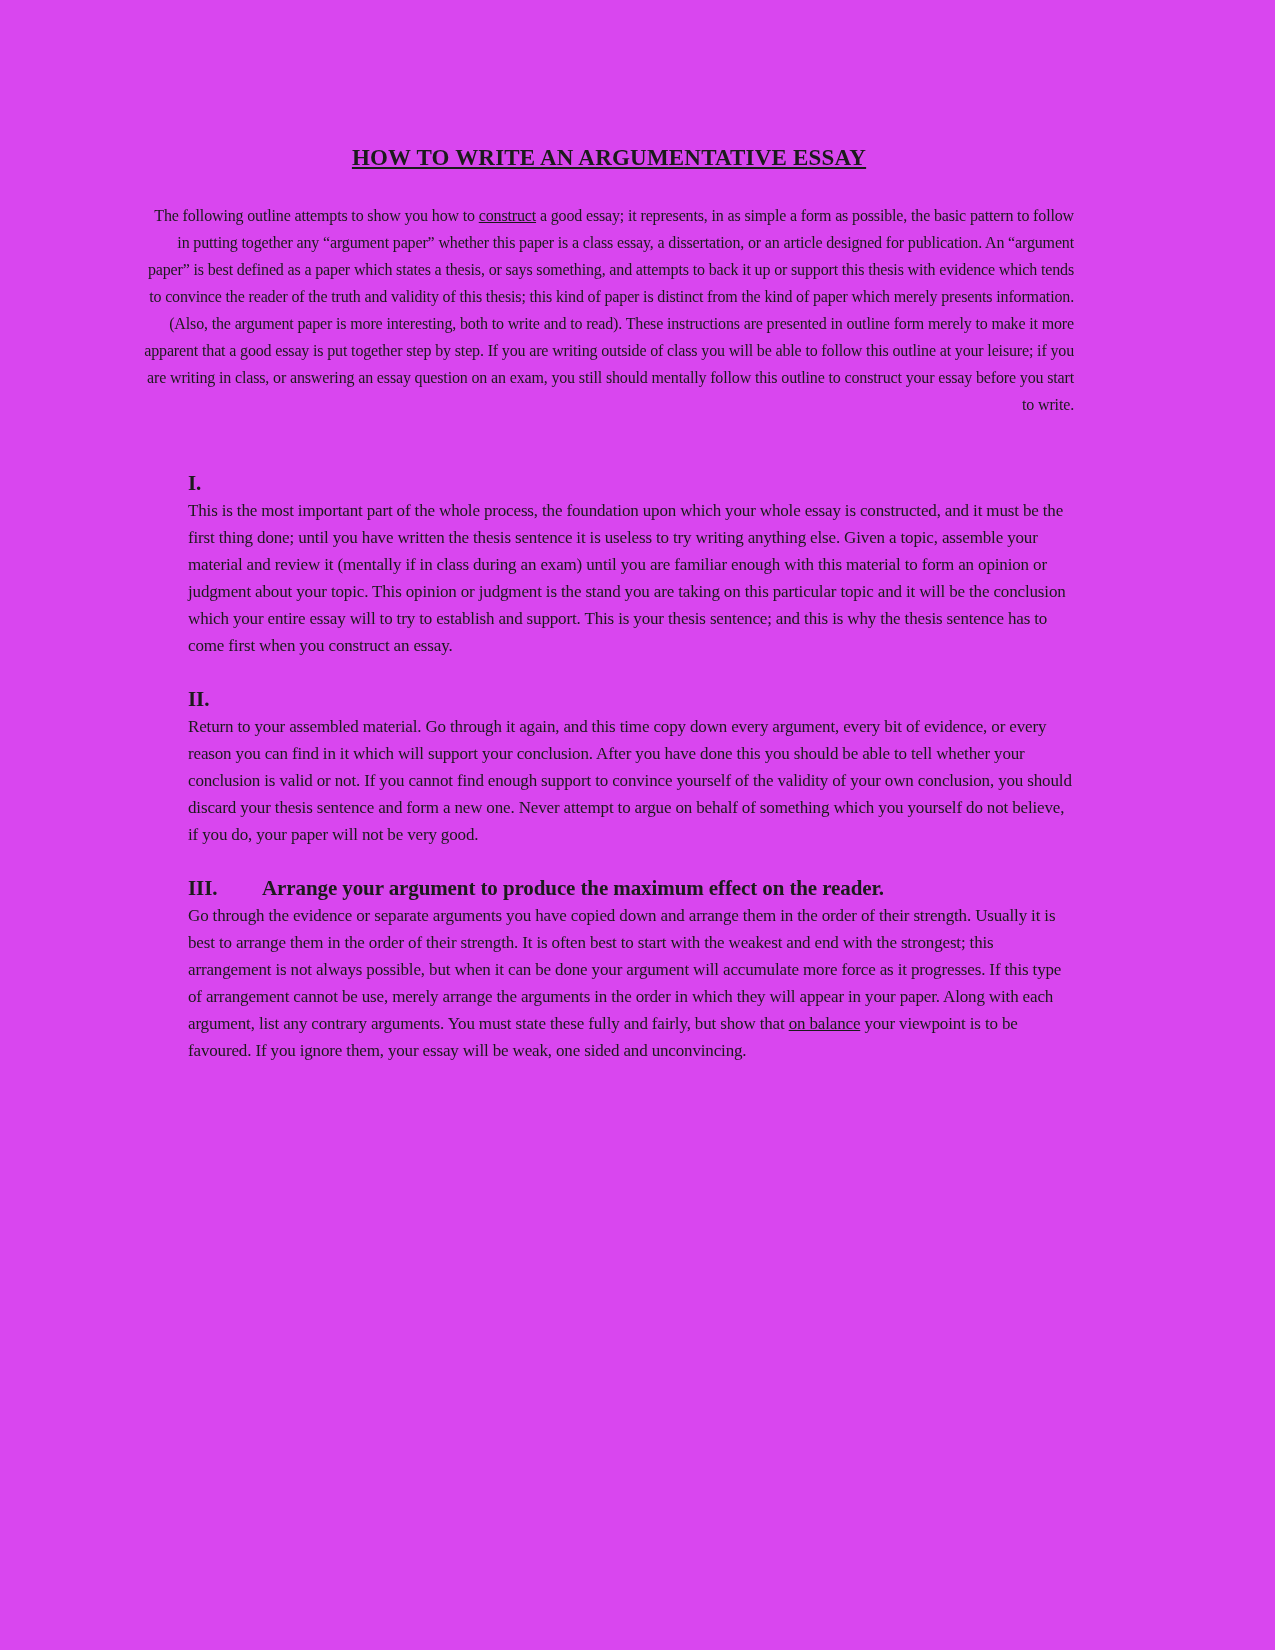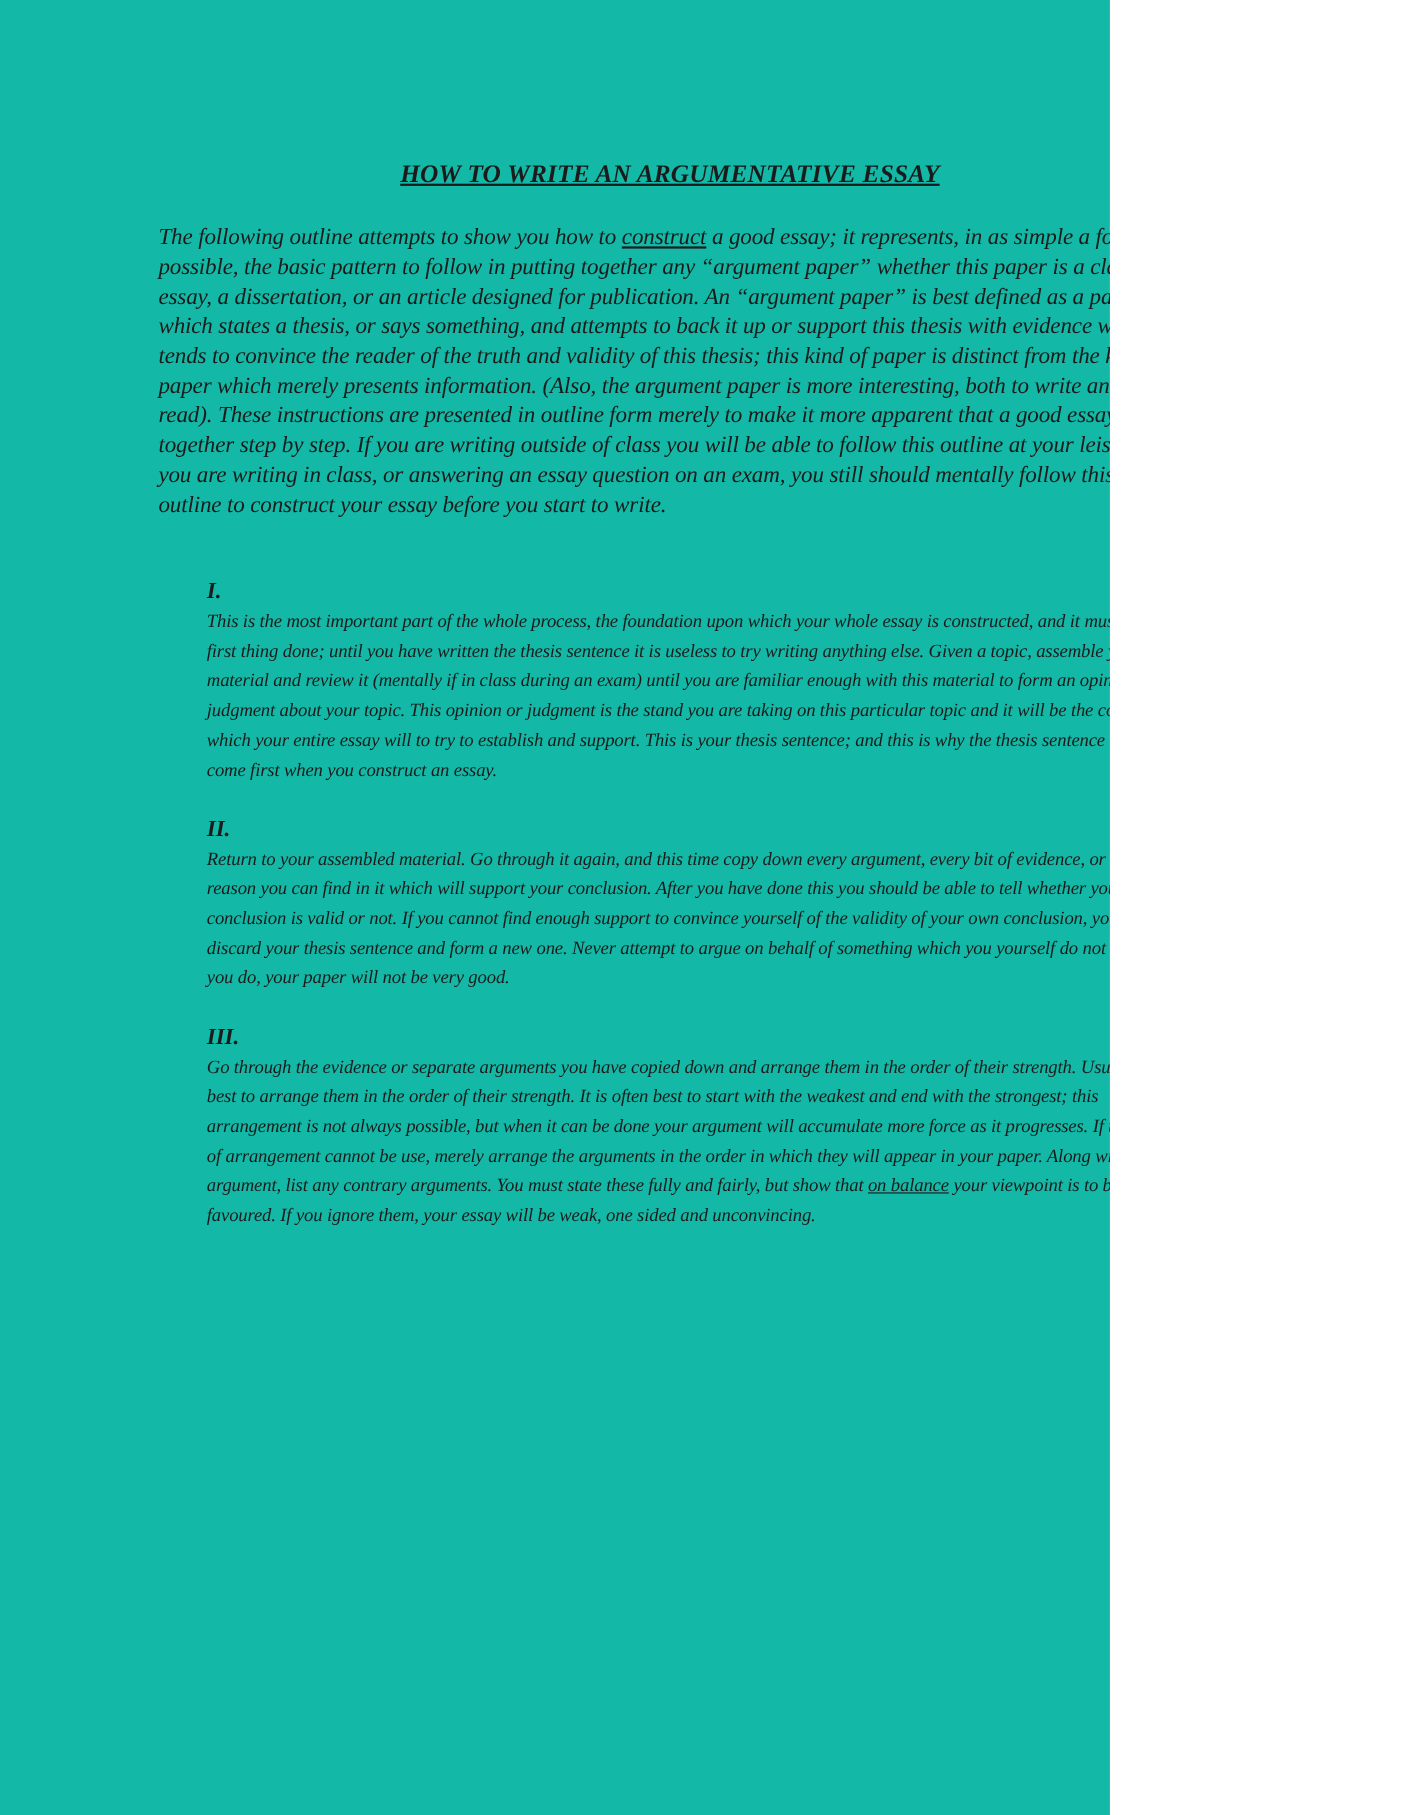--- a/index.html
+++ b/index.html
@@ -1,46 +1,45 @@
 <!DOCTYPE html>
 <html><head>
 <meta charset="utf-8">
 <style>
   html, body { margin: 0; padding: 0; }
   body { background: #ffffff; }
   .page {
     position: relative;
-    width: 1009px;
+    width: 1275px;
     height: 1650px;
-    background: #14b8a6;
+    background: #d946ef;
     font-family: "Liberation Serif", "DejaVu Serif", serif;
     color: #1b1b1b;
     overflow: hidden;
-    font-style: italic;
   }
   .content {
     padding-top: 145px;
     margin-left: 144px;
     width: 930px;
   }
   .doc-title {
     text-align: center;
     font-weight: bold;
     font-size: 23px;
     line-height: 26px;
     letter-spacing: 0.2px;
     text-decoration: underline;
     margin: 0 0 31px 0;
   }
   .intro {
-    font-size: 21px;
+    font-size: 16px;
     line-height: 27px;
     letter-spacing: -0.15px;
     margin: 0;
-    text-align: left;
+    text-align: right;
   }
   .sections {
     margin-top: 52px;
     margin-left: 44px;
     width: 886px;
   }
   .section { margin: 0 0 27px 0; }
   .section-heading {
     display: flex;
     font-weight: bold;
@@ -83,19 +82,20 @@
       <div class="section">
         <div class="section-heading">
           <span class="section-numeral">II.</span>
         </div>
         <p class="section-body"><span>Return to your assembled material. Go through it again, and this time copy down every argument, every bit of evidence, or every reason you can find in it which will support your conclusion. After you have done this you should be able to tell whether your conclusion is valid or not. If you cannot find enough support to convince yourself of the validity of your own conclusion, you should discard your thesis sentence and form a new one. Never attempt to argue on behalf of something which you yourself do not believe, if you do, your paper will not be very good.</span></p>
       </div>
 
       <div class="section">
         <div class="section-heading">
           <span class="section-numeral">III.</span>
+          <span class="section-heading-text">Arrange your argument to produce the maximum effect on the reader.</span>
         </div>
         <p class="section-body"><span>Go through the evidence or separate arguments you have copied down and arrange them in the order of their strength. Usually it is best to arrange them in the order of their strength. It is often best to start with the weakest and end with the strongest; this arrangement is not always possible, but when it can be done your argument will accumulate more force as it progresses. If this type of arrangement cannot be use, merely arrange the arguments in the order in which they will appear in your paper. Along with each argument, list any contrary arguments. You must state these fully and fairly, but show that </span><span style="text-decoration: underline;">on balance</span><span> your viewpoint is to be favoured. If you ignore them, your essay will be weak, one sided and unconvincing.</span></p>
       </div>
 
     </div>
   </div>
 </div>
 
 </body></html>

